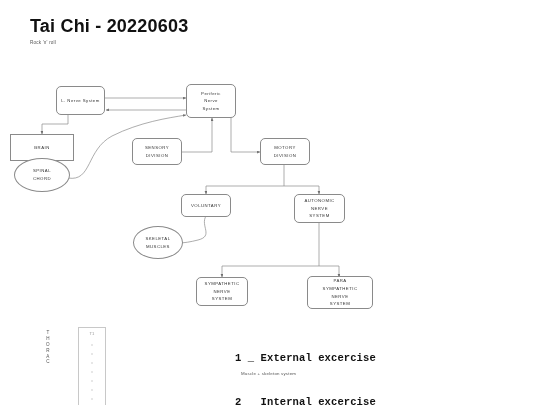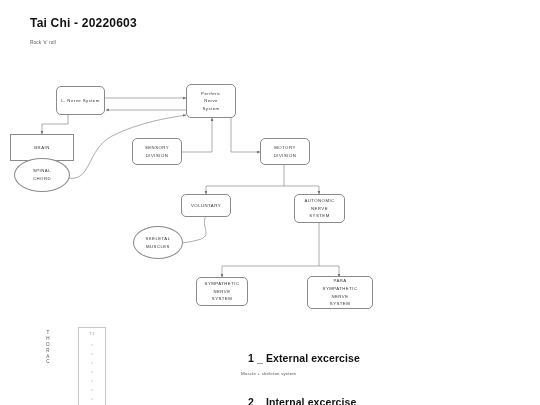--- a/index.html
+++ b/index.html
@@ -9,21 +9,21 @@
     font-family:"Liberation Sans", sans-serif;
     color:#1a1a1a;
     overflow:hidden;
     position:relative;
   }
   .page{position:absolute;inset:0;}
 
   
   #doc-title{
     position:absolute;left:30px;top:16px;
-    font-size:12px;font-weight:bold;letter-spacing:.2px;
+    font-size:18px;font-weight:bold;letter-spacing:.2px;
     color:#111;
   }
   #doc-subtitle{
     position:absolute;left:30px;top:40px;
     font-size:4.6px;color:#555;letter-spacing:.2px;
   }
 
   
   #diagram{position:absolute;left:0;top:0;width:540px;height:330px;}
   #diagram svg{position:absolute;left:0;top:0;}
@@ -61,22 +61,22 @@
     position:absolute;left:0;right:0;top:3px;
     text-align:center;font-size:4.2px;color:#9a9a9a;
   }
   .spine-tick{
     position:absolute;left:50%;transform:translateX(-50%);
     width:1px;height:2px;background:#cfcfcf;
   }
 
   
   .sec-head{
-    position:absolute;left:248px;
-    font-size:10.5px;font-weight:bold;color:#111;letter-spacing:.1px;
+    position:absolute;left:235px;
+    font-size:10.5px;font-weight:bold;color:#111;letter-spacing:.1px;font-family:Liberation Mono, monospace;
   }
   .sec-sub{
     position:absolute;left:241px;
     font-size:4.4px;color:#555;letter-spacing:.2px;
   }
   #sec1-head{top:352px;}
   #sec1-sub{top:371px;}
   #sec2-head{top:396px;}
 </style>
 </head>

